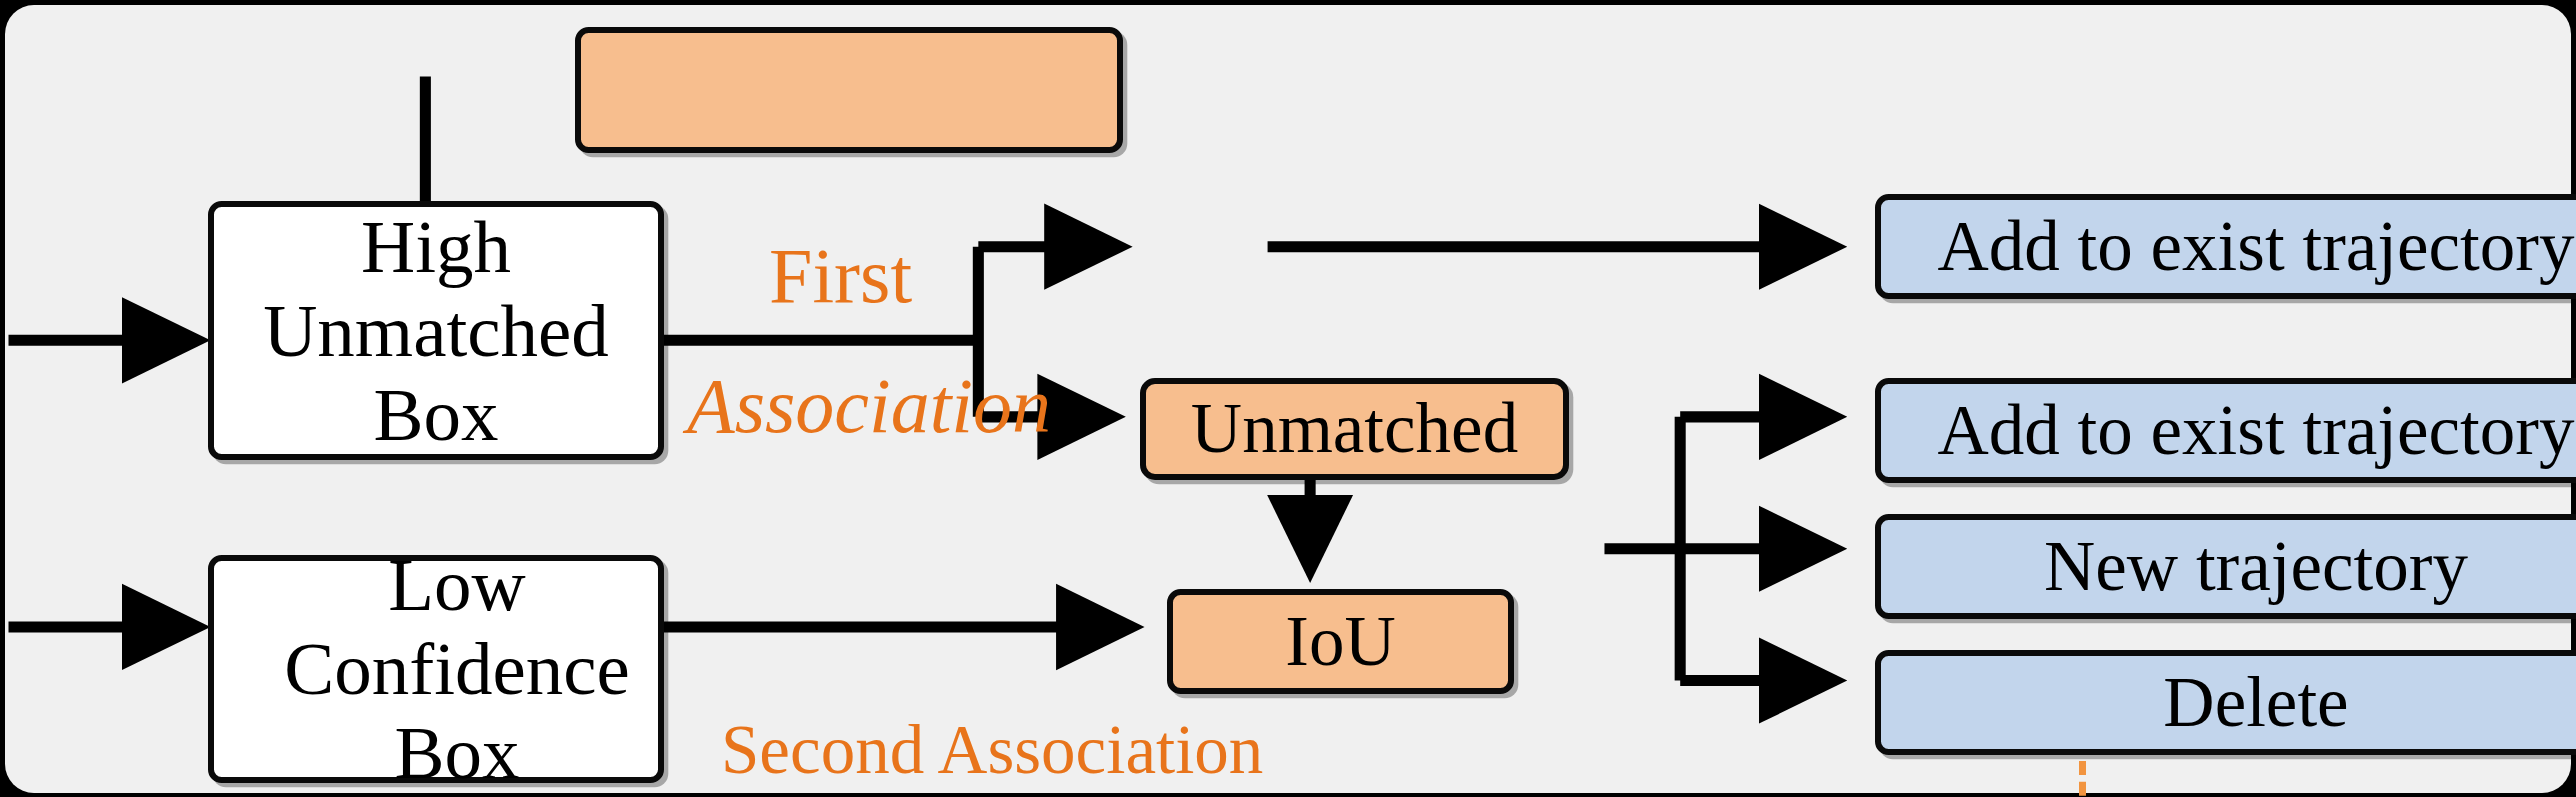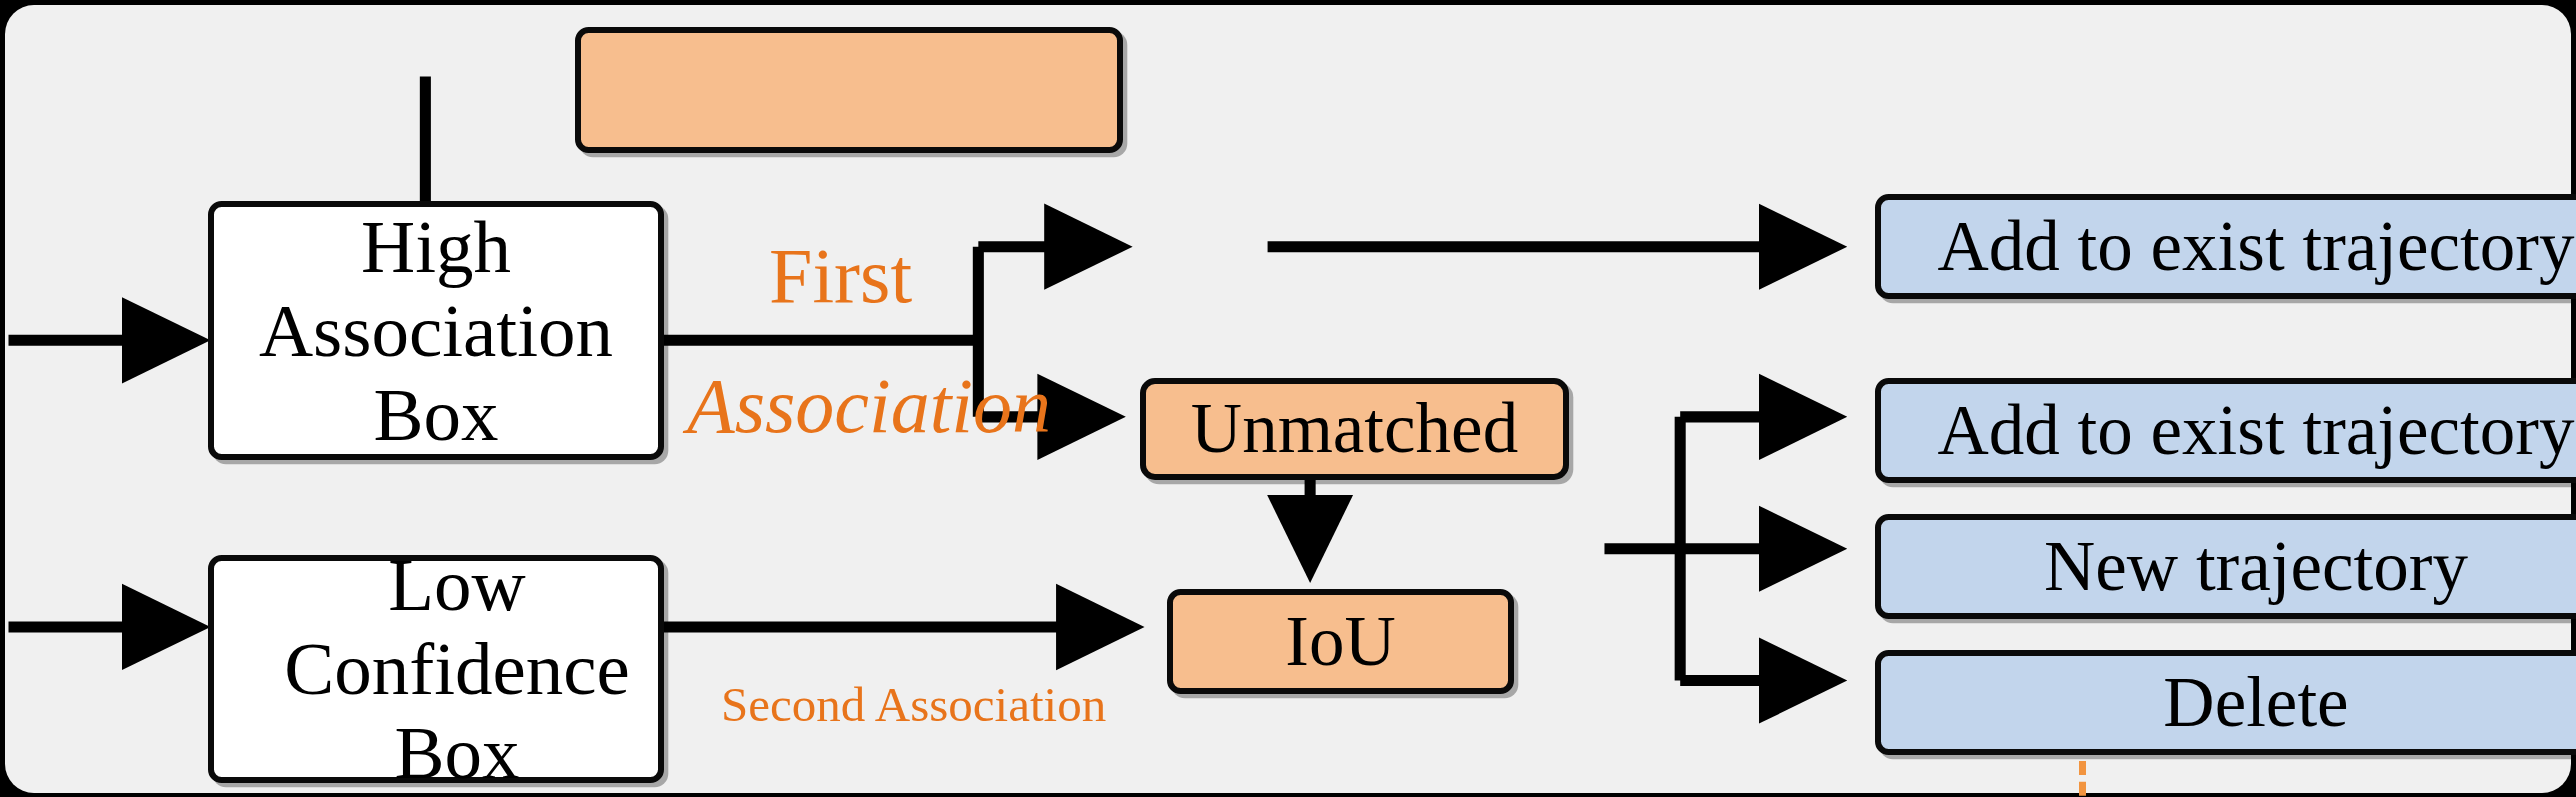--- a/index.html
+++ b/index.html
@@ -112,21 +112,21 @@
       <path d="M1150,290 L1150,490"></path>
 
       <path d="M1886,645 L1975,645"></path>
       <path d="M1975,490 L1975,800"></path>
     </g>
   </svg>
 
   <div class="node orange" style="left: 575px; top: 27px; width: 548px; height: 126px; font-size: 82px; border-width: 6px; border-radius: 13.6px;"></div>
 
   <div class="node white" style="left: 208px; top: 201px; width: 456px; height: 259px; font-size: 75px; border-width: 6px; border-radius: 13.6px;">High
-Association
+Unmatched
 Box</div>
 
   <div class="node white" style="left: 208px; top: 555px; width: 456px; height: 228px; font-size: 75px; border-width: 6px; border-radius: 13.6px; padding-left: 42px;">Low
 Confidence
 Box</div>
 
 
   <div class="node orange" style="left: 1140px; top: 378px; width: 429px; height: 102px; font-size: 71px; border-width: 6px; border-radius: 15px;">Unmatched</div>
 
   <div class="node orange" style="left: 1167px; top: 589px; width: 347px; height: 105px; font-size: 71px; border-width: 6px; border-radius: 13.6px;">IoU</div>
@@ -136,15 +136,15 @@
   <div class="node blue" style="left: 1875px; top: 378px; width: 762px; height: 105px; font-size: 71px; border-width: 6px; border-radius: 13.6px;">Add to exist trajectory</div>
 
   <div class="node blue" style="left: 1875px; top: 514px; width: 762px; height: 105px; font-size: 71px; border-width: 6px; border-radius: 13.6px;">New trajectory</div>
 
   <div class="node blue" style="left: 1875px; top: 650px; width: 762px; height: 105px; font-size: 71px; border-width: 6px; border-radius: 13.6px;">Delete</div>
 
   <div class="olabel" style="left: 769px; top: 231px; font-size: 78px;">First</div>
 
   <div class="olabel" style="left: 687px; top: 361px; font-size: 78px; font-style: italic;">Association</div>
 
-  <div class="olabel" style="left: 721px; top: 676px; font-size: 49px; text-align: right;">Second Association</div>
+  <div class="olabel" style="left: 721px; top: 711px; font-size: 69px; text-align: right;">Second Association</div>
 </div>
 
 
 </body></html>

